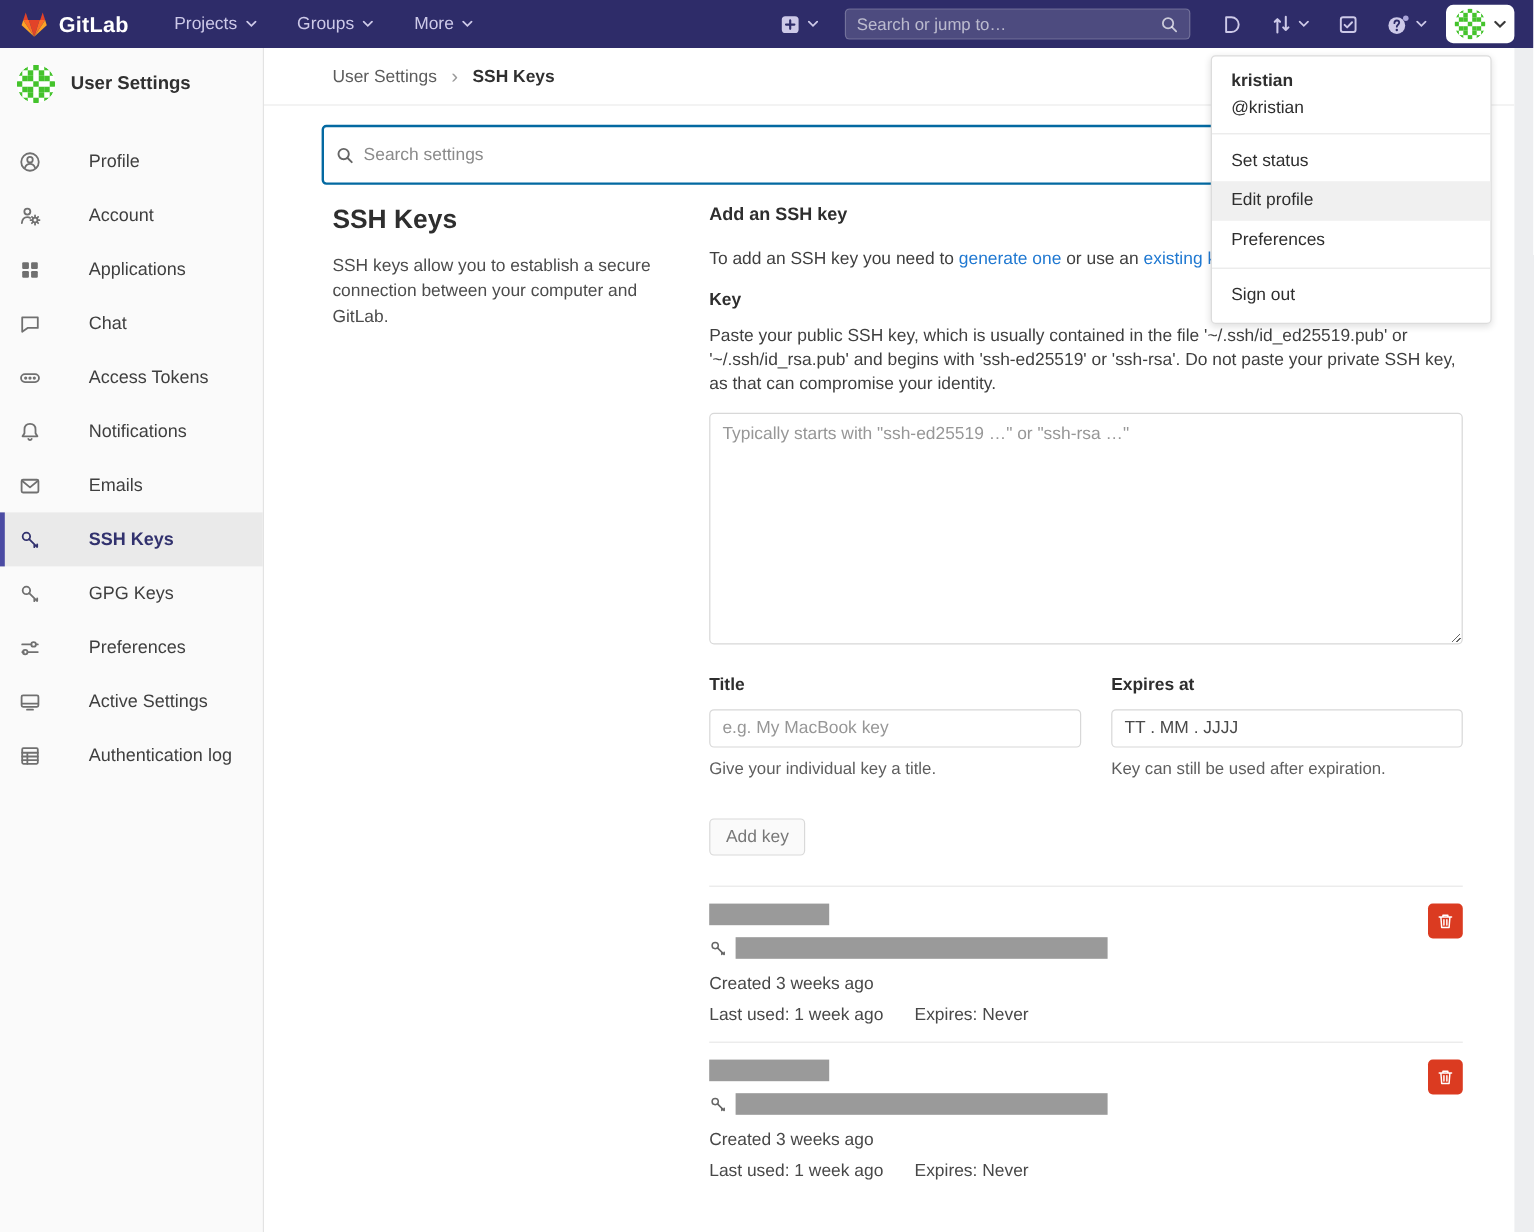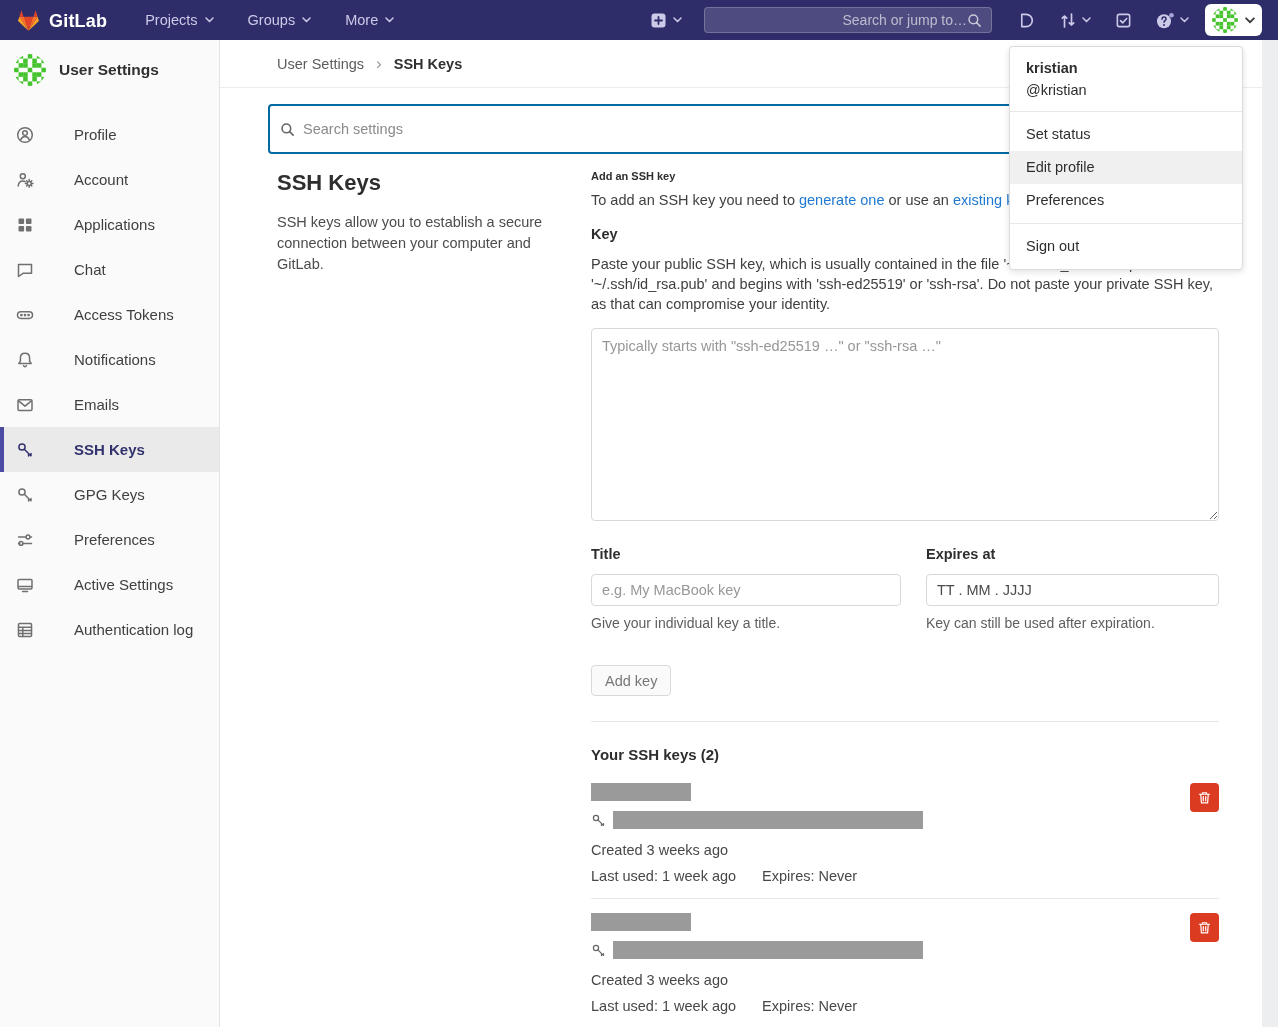--- a/index.html
+++ b/index.html
@@ -21,21 +21,20 @@
   .nav-menu { display:flex; align-items:center; gap:7px; color:#cdc9e8; font-size:14.5px; margin-right:34px; cursor:pointer; }
   .nav-spacer { flex:1; }
   .plus-btn { display:flex; align-items:center; gap:6px; color:#cdc9e8; margin-right:22px; cursor:pointer; }
   .nav-search {
     width:288px; height:26px; background:rgba(255,255,255,.15); border:1px solid rgba(255,255,255,.22);
     border-radius:4px; display:flex; align-items:center; padding:0 9px; margin-right:26px;
   }
   .nav-search input {
     flex:1; background:transparent; border:none; outline:none; color:#86efac; font-size:14px;
     font-family:"Liberation Sans", sans-serif;
-    text-align:right;
   }
   .nav-search input::placeholder { color:rgba(255,255,255,.62); }
   .nav-icons { display:flex; align-items:center; gap:24px; color:#cdc9e8; margin-right:16px; }
   .nav-icons .with-chev { display:flex; align-items:center; gap:5px; cursor:pointer; }
   .nav-icons > span { cursor:pointer; }
   .avatar-pill {
     background:#fff; border-radius:6px; height:32px; display:flex; align-items:center;
     gap:7px; padding:0 7px; cursor:pointer;
   }
   .chev { stroke:#cdc9e8; }
@@ -76,21 +75,21 @@
     font-family:"Liberation Sans", sans-serif;
   }
   .settings-search input::placeholder { color:#8a8a8a; }
 
   .main { display:flex; padding:16px 0 0 57px; }
   .left-col { width:283px; margin-right:31px; }
   .right-col { width:628px; }
   .page-title { font-size:22px; font-weight:bold; color:#2e2e2e; margin-bottom:16px; }
   .page-desc { font-size:14.5px; line-height:21px; color:#4c4c4c; }
 
-  .section-heading { font-size:11px; font-weight:bold; color:#2e2e2e; margin-bottom:10px; }
+  .section-heading { font-size:15px; font-weight:bold; color:#2e2e2e; margin-bottom:21px; }
   .intro { font-size:14.5px; color:#3f3f3f; margin-bottom:18px; }
   a.link { color:#1f78d1; text-decoration:none; cursor:pointer; }
   .field-label { display:block; font-size:14.5px; font-weight:bold; color:#2e2e2e; margin-bottom:12px; }
   .key-help { font-size:14.5px; line-height:20px; color:#3f3f3f; margin-bottom:14px; }
   textarea.key-input {
     width:100%; height:193px; border:1px solid #d8d8d8; border-radius:4px; padding:9px 10px;
     font-size:14.5px; color:#303030; font-family:"Liberation Sans", sans-serif;
     resize:vertical; margin-bottom:21px; outline:none;
   }
   textarea.key-input::placeholder, input.text::placeholder { color:#979797; }
@@ -461,21 +460,20 @@
           <div class="expires-col">
             <label class="field-label">Expires at</label>
             <input class="text date-val" value="TT . MM . JJJJ" style="">
             <div class="field-help">Key can still be used after expiration.</div>
           </div>
         </div>
 
         <button class="add-key-btn">Add key</button>
         <hr class="section-divider">
 
-        <div class="keys-heading">Your SSH keys (2)</div>
         <div id="key-list">
             <div class="key-entry">
               <div class="bar bar-title"></div>
               <div class="fp-row">
                 <span class="icon">
                   <svg width="15" height="15" viewBox="0 0 18 18" fill="none" stroke="currentColor" stroke-width="1.5" stroke-linecap="round" stroke-linejoin="round">
                     <circle cx="6" cy="6" r="3.1"></circle>
                     <path d="M8.3 8.3l6.5 6.5M12.6 15v-2.2M15 14.8v-2.2"></path>
                   </svg>
                 </span>

